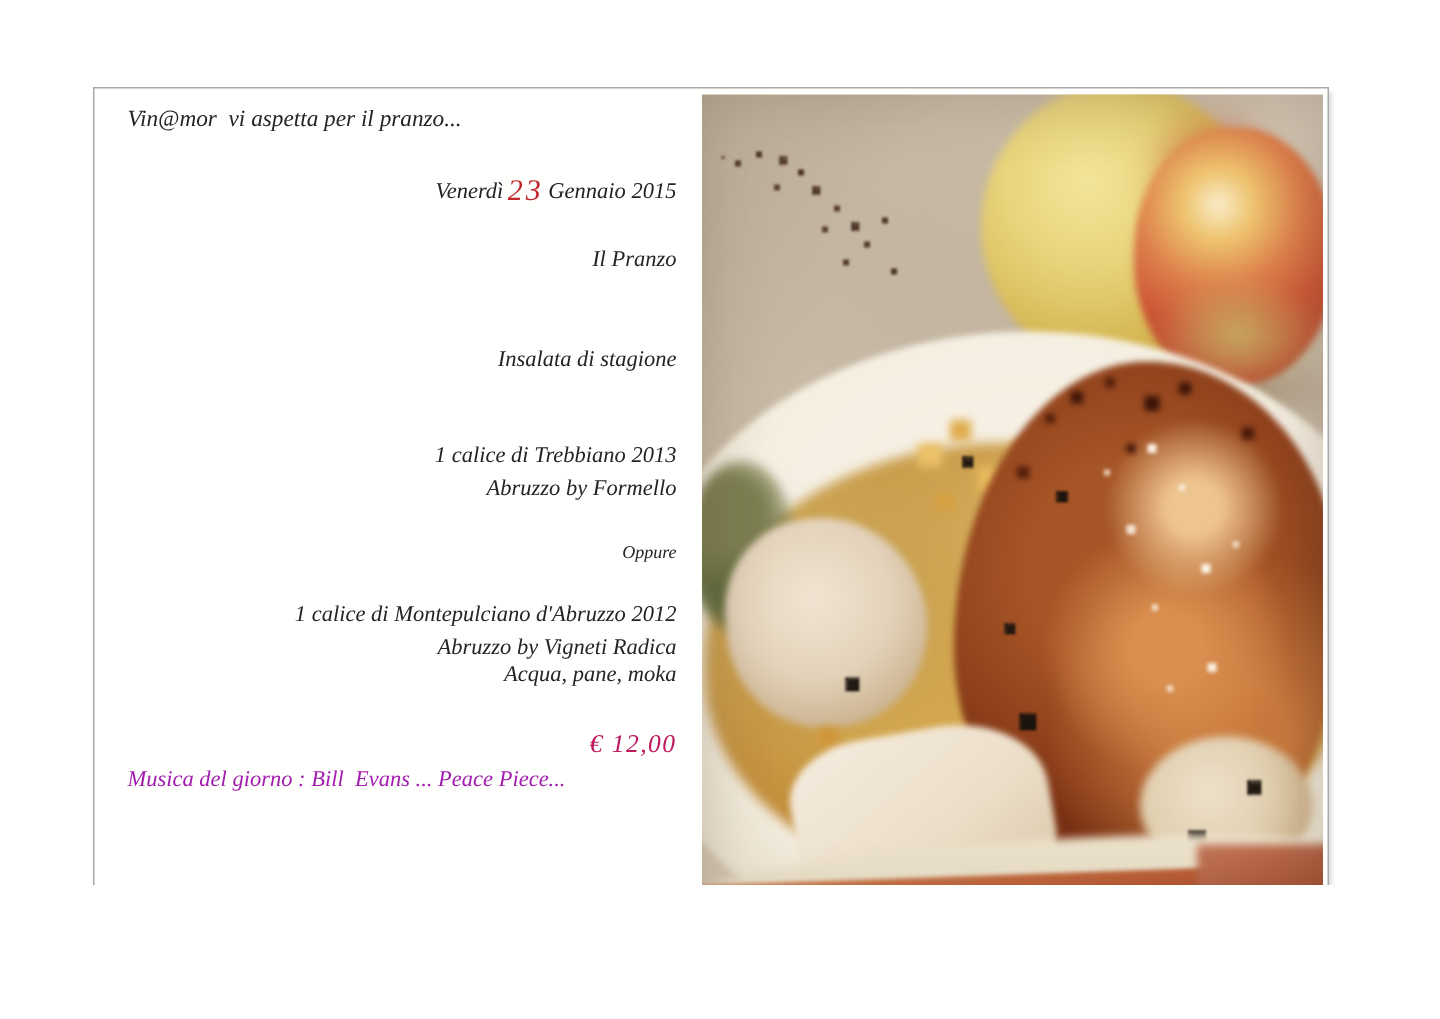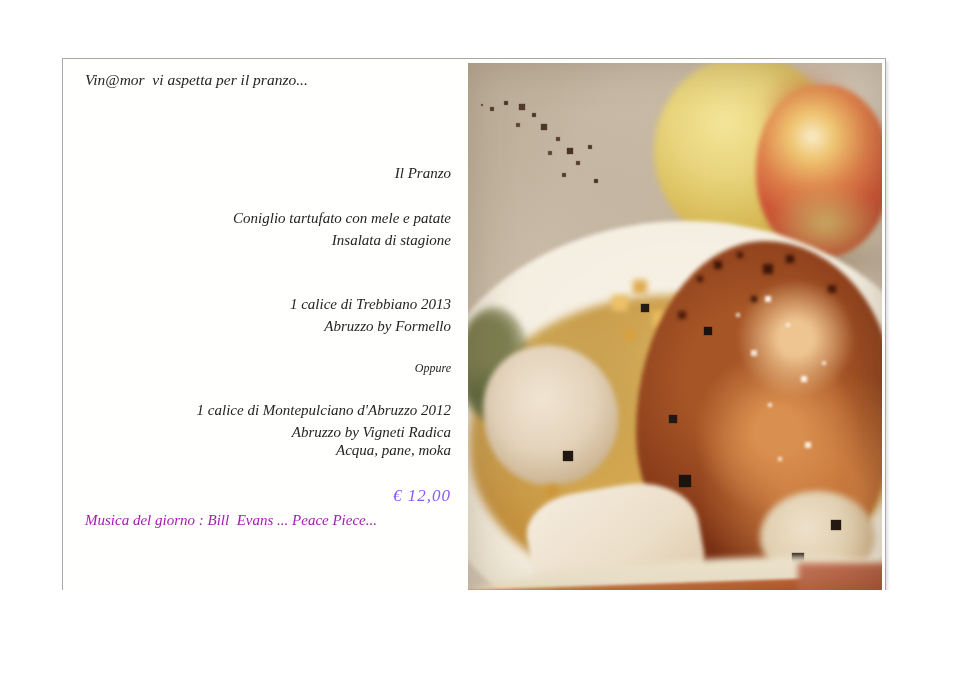--- a/index.html
+++ b/index.html
@@ -14,21 +14,21 @@
   .day-num{color:#c2262b;font-size:20px;letter-spacing:2px;margin:0 3px;position:relative;top:1px;}
   .pranzo{top:105px;}
   .dish1{top:150px;}
   .dish2{top:172px;}
   .wine1a{top:236px;}
   .wine1b{top:258px;}
   .oppure{top:302px;font-size:12px;}
   .wine2a{top:342px;}
   .wine2b{top:364px;}
   .acqua{top:382px;text-align:right;}
-  .price{top:427px;color:#8b5cf6;font-size:17px;letter-spacing:1px;margin-left:42px;}
+  .price{top:427px;color:#be185d;font-size:17px;letter-spacing:1px;margin-left:42px;}
   .music{left:22px;top:452px;color:#a21caf;}
   .addr{left:0;width:408px;text-align:center;}
   .addr1{top:513px;}
   .addr2{top:536px;}
 
   
   .photo{position:absolute;left:405px;top:4px;width:414px;height:546px;overflow:hidden;background:#cfc2ae;}
   .photo *{position:absolute;}
   .ph-bg{left:0;top:0;width:100%;height:100%;
      background:linear-gradient(115deg,#cbbda7 0%,#d5c8b5 40%,#ddd3c2 75%,#d3c6b2 100%);}
@@ -118,24 +118,24 @@
      box-shadow:inset 0 0 45px rgba(90,70,50,.28);}
 </style>
 </head>
 <body>
 
 <div class="page">
   <div class="card">
 
     <div class="line greeting">Vin@mor  vi aspetta per il pranzo...</div>
 
+    <div class="line r date-line"><span>Venerdì</span><span class="day-num">23</span><span>Gennaio 2015</span></div>
 
     <div class="line r pranzo">Il Pranzo</div>
 
-    <div class="line r dish1">Coniglio tartufato con mele e patate</div>
     <div class="line r dish2">Insalata di stagione</div>
 
     <div class="line r wine1a">1 calice di Trebbiano 2013</div>
     <div class="line r wine1b">Abruzzo by Formello</div>
 
     <div class="line r oppure">Oppure</div>
 
     <div class="line r wine2a">1 calice di Montepulciano d'Abruzzo 2012</div>
     <div class="line r wine2b">Abruzzo by Vigneti Radica</div>
 

